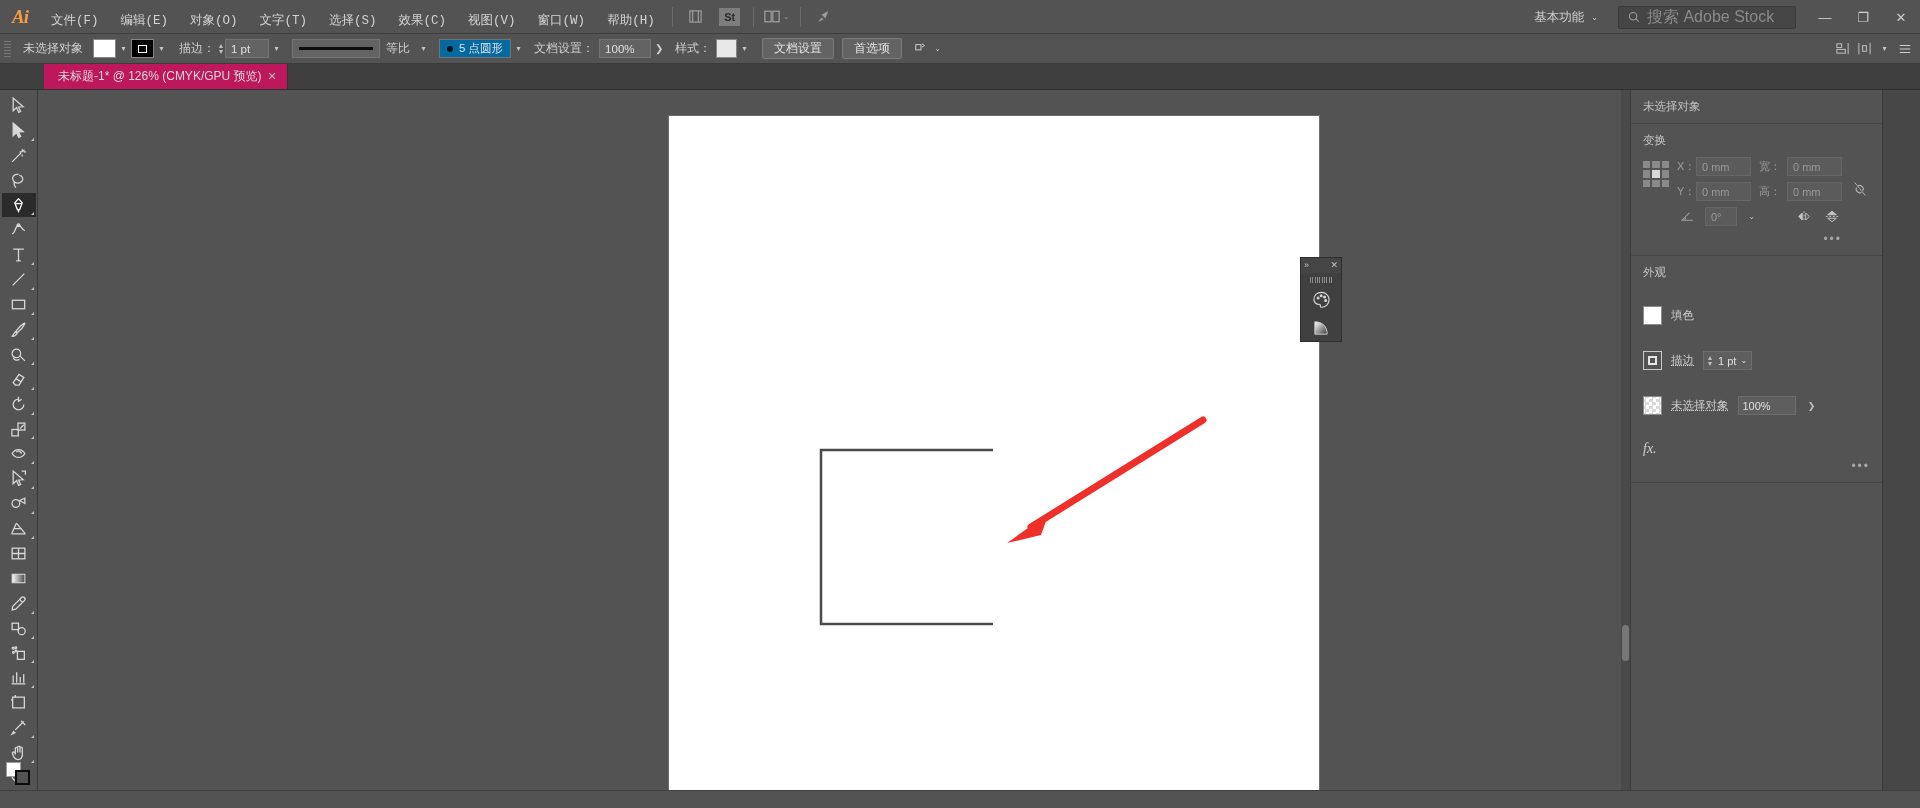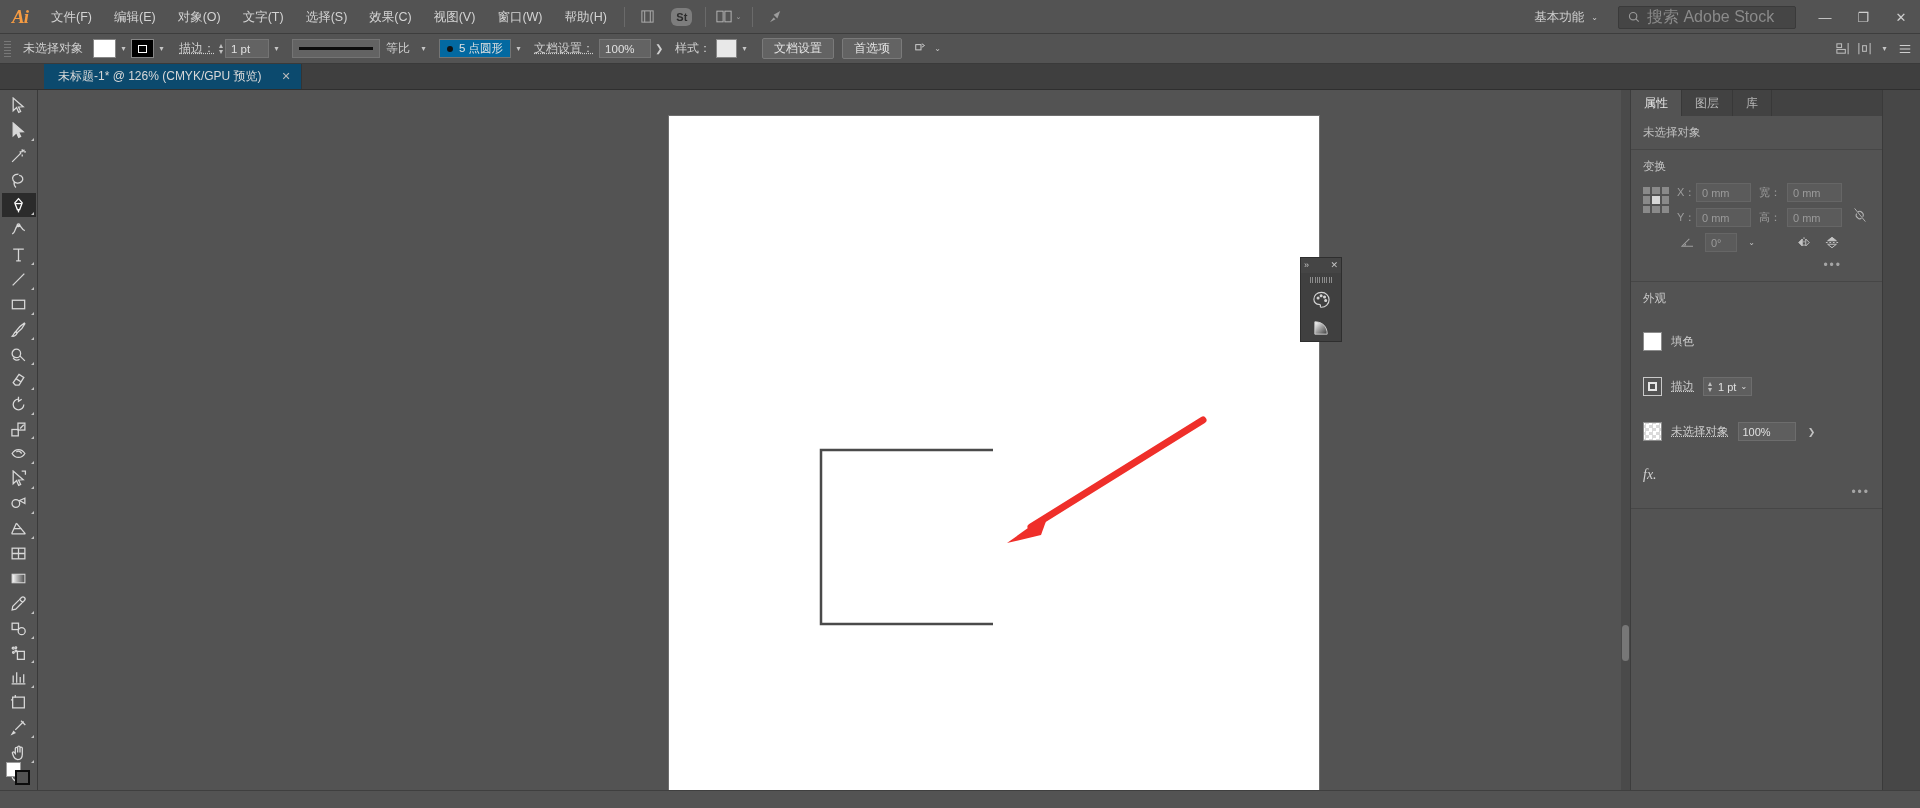--- a/index.html
+++ b/index.html
@@ -17,33 +17,33 @@
   
   .menubar {
     height: 34px; background: #535353; display: flex; align-items: center;
     flex: 0 0 34px; position: relative; border-bottom: 1px solid #3d3d3d;
   }
   .ai-logo {
     width: 40px; height: 34px; display: flex; align-items: center; justify-content: center;
     color: #f59b42; font-weight: bold; font-size: 19px; font-style: italic;
     letter-spacing: -1px; font-family: "Liberation Serif", serif;
   }
-  .menu-items { display: flex; align-items: center; height: 26px; }
+  .menu-items { display: flex; align-items: flex-start; height: 26px; font-family: Liberation Mono, monospace; }
   .menu-item {
     padding: 0 11px; height: 34px; line-height: 34px; font-size: 12.5px;
     color: #d4d4d4; cursor: default; white-space: nowrap;
   }
   .menu-sep { width: 1px; height: 20px; background: #6a6a6a; margin: 0 6px; }
   .mb-icon {
     width: 26px; height: 22px; margin: 0 4px; display: flex; align-items: center;
     justify-content: center; color: #a8a8a8; font-size: 11px;
   }
   .st-badge {
     width: 21px; height: 18px; background: #7d7d7d; color: #2c2c2c; font-size: 11px;
-    display: flex; align-items: center; justify-content: center; border-radius: 6px;
+    display: flex; align-items: center; justify-content: center; border-radius: 0;
     font-weight: bold;
   }
   .menubar-right {
     position: absolute; right: 0; top: 0; height: 34px; display: flex; align-items: center;
   }
   .workspace-sel {
     display: flex; align-items: center; gap: 7px; padding: 0 10px; height: 24px;
     font-size: 12.5px; color: #d0d0d0; cursor: pointer;
   }
   .stock-search {
@@ -57,21 +57,21 @@
         color: #cfcfcf; font-size: 13px; cursor: pointer; }
 
   
   .controlbar {
     height: 30px; background: #535353; display: flex; align-items: center;
     flex: 0 0 30px; padding-left: 4px; border-bottom: 1px solid #3a3a3a; position: relative;
   }
   .grip { width: 9px; height: 22px; display: flex; flex-direction: column; justify-content: center; gap: 2px; }
   .grip i { display: block; height: 1px; background: #787878; width: 7px; }
   .cb-label { font-size: 12px; color: #cfcfcf; padding: 0 10px; white-space: nowrap; }
-  .cb-label.ul { text-decoration: underline; text-decoration-style: dotted; padding: 0 4px 0 10px; }
+  .cb-label.ul { text-decoration-style: dotted; padding: 0 4px 0 10px; }
   .swatch-box {
     width: 23px; height: 19px; background: #fff; border: 1px solid #868686;
   }
   .swatch-stroke {
     width: 23px; height: 19px; background: #000; border: 1px solid #868686;
     display: flex; align-items: center; justify-content: center;
   }
   .swatch-stroke i { width: 9px; height: 8px; border: 1.5px solid #fff; display: block; }
   .caret {
     width: 15px; height: 19px; display: flex; align-items: center; justify-content: center;
@@ -105,21 +105,21 @@
   }
   .align-icon { width: 18px; height: 18px; display: flex; align-items: center; justify-content: center; color: #cfcfcf; }
   .controlbar-right { position: absolute; right: 6px; display: flex; align-items: center; gap: 4px; }
 
   
   .tabbar {
     height: 26px; background: #3f3f3f; display: flex; align-items: flex-end;
     flex: 0 0 26px; padding-left: 44px; border-bottom: 1px solid #2f2f2f;
   }
   .doctab {
-    height: 26px; background: #0c4a6e; display: flex; align-items: center; gap: 20px;
+    height: 26px; background: #be185d; display: flex; align-items: center; gap: 6px;
     padding: 0 10px 0 14px; font-size: 12px; color: #d8d8d8; cursor: pointer;
     border-right: 1px solid #343434;
   }
   .doctab .x { font-size: 11px; color: #bbb; }
 
   
   .body { flex: 1; display: flex; position: relative; min-height: 0; }
 
   
   .toolbox {
@@ -608,25 +608,20 @@
           </svg>
         </div>
       </div>
 
       <div class="vscroll-track">
         <div class="vscroll-thumb"></div>
       </div>
     </div>
 
     <div class="props">
-      <div class="props-tabs">
-        <div class="ptab active">属性</div>
-        <div class="ptab">图层</div>
-        <div class="ptab">库</div>
-      </div>
 
       <div class="p-plain">未选择对象</div>
 
       <div class="p-sec">
         <div class="p-title">变换</div>
         <div class="xf-grid">
           <div class="ref-grid">
             <i></i>
               <i></i>
               <i></i>

